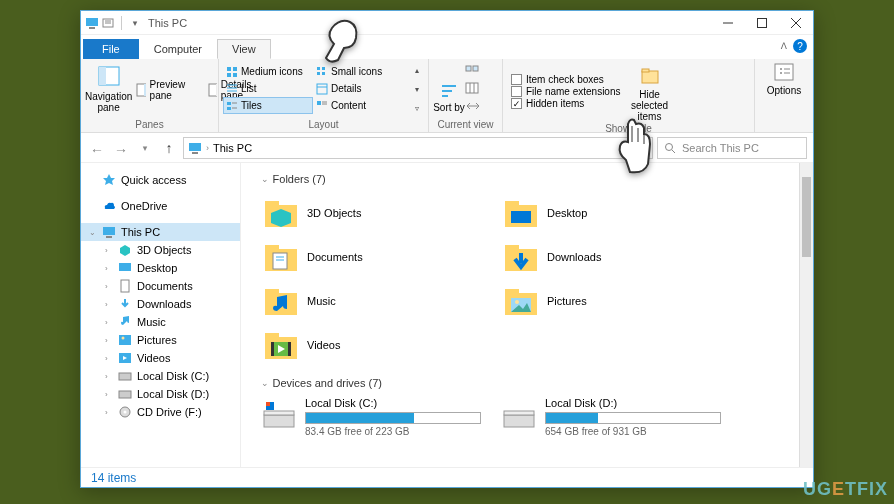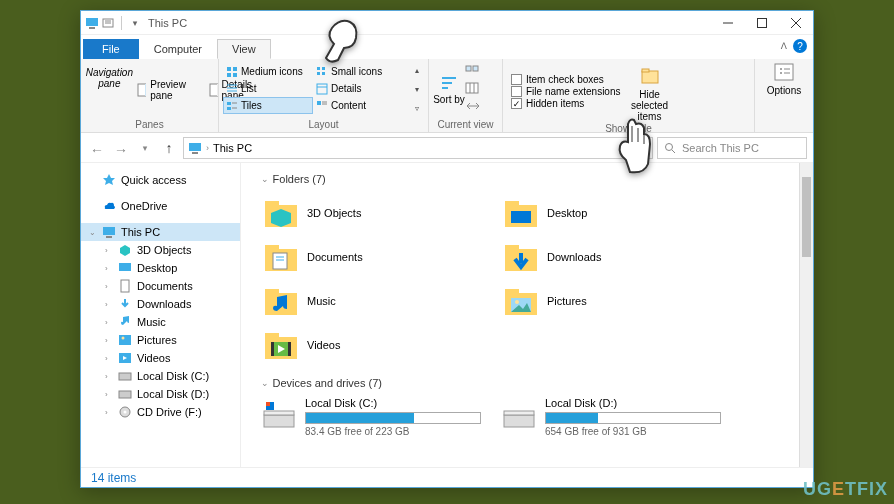--- a/index.html
+++ b/index.html
@@ -15,33 +15,33 @@
 .tabbar { height: 24px; background: #fff; display: flex; align-items: flex-end; position: relative; }
 .tab { padding: 3px 14px; font-size: 11px; color: #333; border: 1px solid transparent; cursor: default; }
 .tab.file { background: #1979ca; color: #fff; margin-left: 2px; padding: 3px 18px; }
 .tab.active { background: #f5f5f5; border: 1px solid #ccc; border-bottom: 1px solid #f5f5f5; }
 .help-btn { position: absolute; right: 6px; top: 4px; width: 14px; height: 14px; border-radius: 50%; background: #0078d7; color: #fff; font-size: 10px; display: flex; align-items: center; justify-content: center; }
 .chev-up { position: absolute; right: 26px; top: 6px; font-size: 9px; color: #666; }
 .ribbon { height: 74px; background: #f5f5f5; border-bottom: 1px solid #ddd; display: flex; }
 .rgroup { border-right: 1px solid #ddd; display: flex; flex-direction: column; justify-content: space-between; padding: 2px 4px 1px; }
 .rgroup-label { font-size: 10px; color: #666; text-align: center; padding: 1px 0; }
 .rbody { display: flex; flex: 1; }
-.nav-big { width: 48px; display: flex; flex-direction: row; padding-top: 4px; font-style: italic; }
+.nav-big { width: 48px; display: flex; flex-direction: column; align-items: center; padding-top: 4px; }
 .nav-big .ico { width: 24px; height: 24px; }
 .nav-big .lbl { font-size: 10px; text-align: center; line-height: 11px; margin-top: 2px; }
 .pane-opts { display: flex; gap: 18px; justify-content: flex-start; padding: 0 4px; }
 .pane-row { display: flex; align-items: center; gap: 4px; font-size: 10px; }
 .mini-ico { width: 14px; height: 14px; }
 .layout-grid { display: flex; flex-direction: column; width: 190px; padding-top: 2px; }
 .layout-row { display: flex; height: 17px; }
 .layout-cell { width: 90px; display: flex; align-items: center; gap: 3px; font-size: 10px; padding: 0 2px; border: 1px solid transparent; }
 .layout-cell.sel { background: #cde6f7; border: 1px solid #8cc3ec; }
 .layout-cell .li { width: 12px; height: 12px; }
 .layout-arrows { width: 14px; display: flex; flex-direction: column; justify-content: space-around; font-size: 8px; color: #555; text-align: center; }
-.cv-body { display: flex; align-items: center; padding-top: 4px; }
+.cv-body { display: flex; align-items: flex-end; padding-top: 4px; }
 .sort-big { width: 32px; display: flex; flex-direction: column; align-items: center; }
 .sort-big .lbl { font-size: 10px; text-align: center; line-height: 11px; }
 .cv-mini { display: flex; flex-direction: column; gap: 3px; }
 .sh-body { display: flex; flex-direction: column; gap: 1px; padding: 2px 4px; justify-content: center; }
 .chk-row { display: flex; align-items: center; gap: 4px; font-size: 10px; }
 .chk { width: 11px; height: 11px; border: 1px solid #888; background: #fff; display: flex; align-items: center; justify-content: center; font-size: 9px; }
 .sh-right { display: flex; align-items: flex-start; padding-top: 4px; gap: 6px; }
 .big-btn { display: flex; flex-direction: column; align-items: center; width: 50px; }
 .big-btn .lbl { font-size: 10px; text-align: center; line-height: 11px; margin-top: 2px; }
 .addr-bar { height: 30px; display: flex; align-items: center; gap: 4px; padding: 0 6px; border-bottom: 1px solid #eee; }

